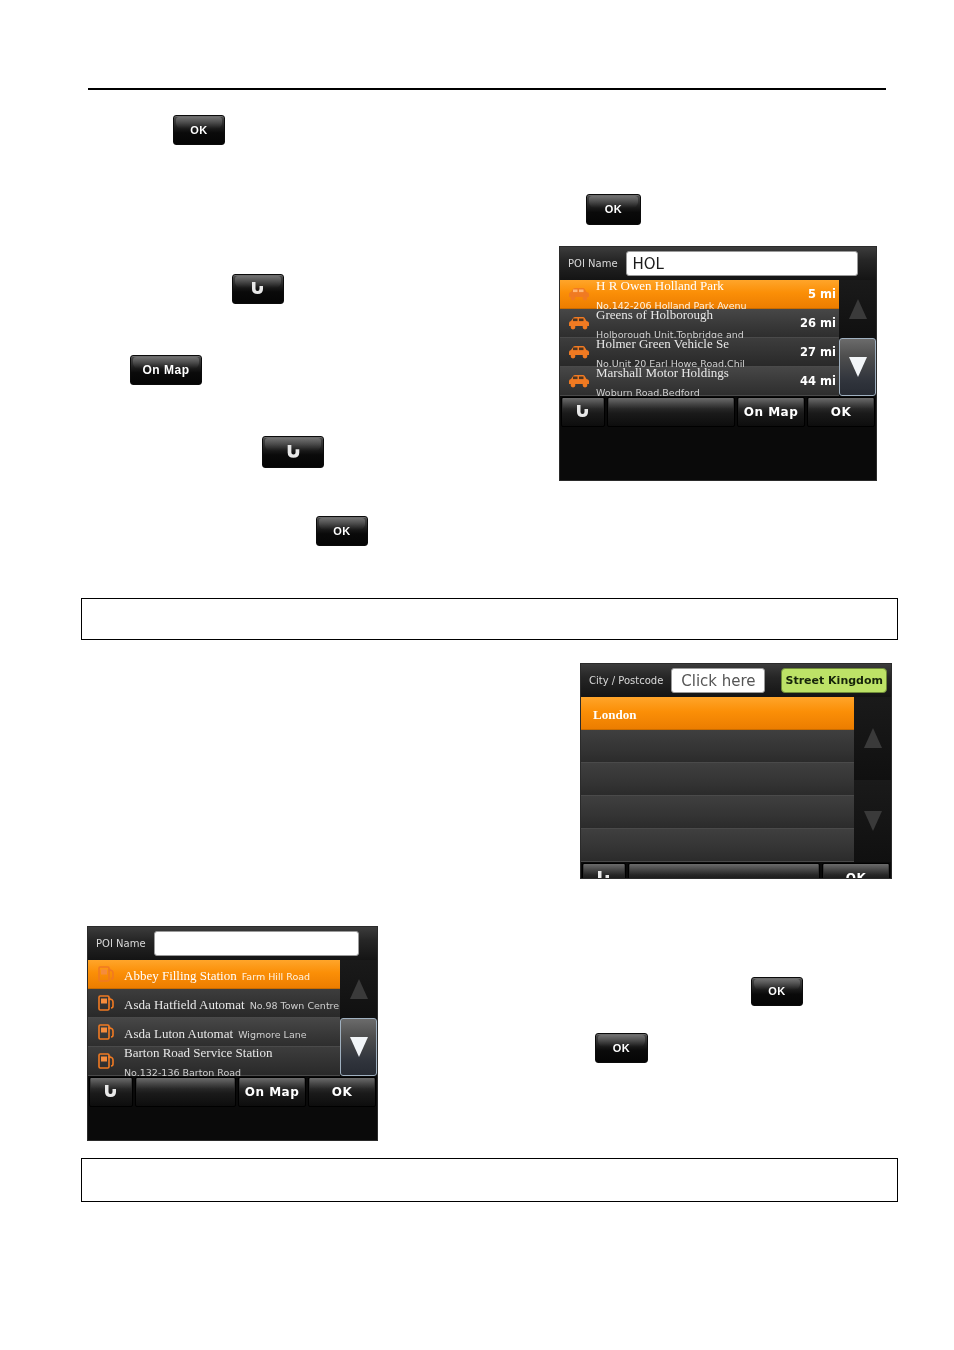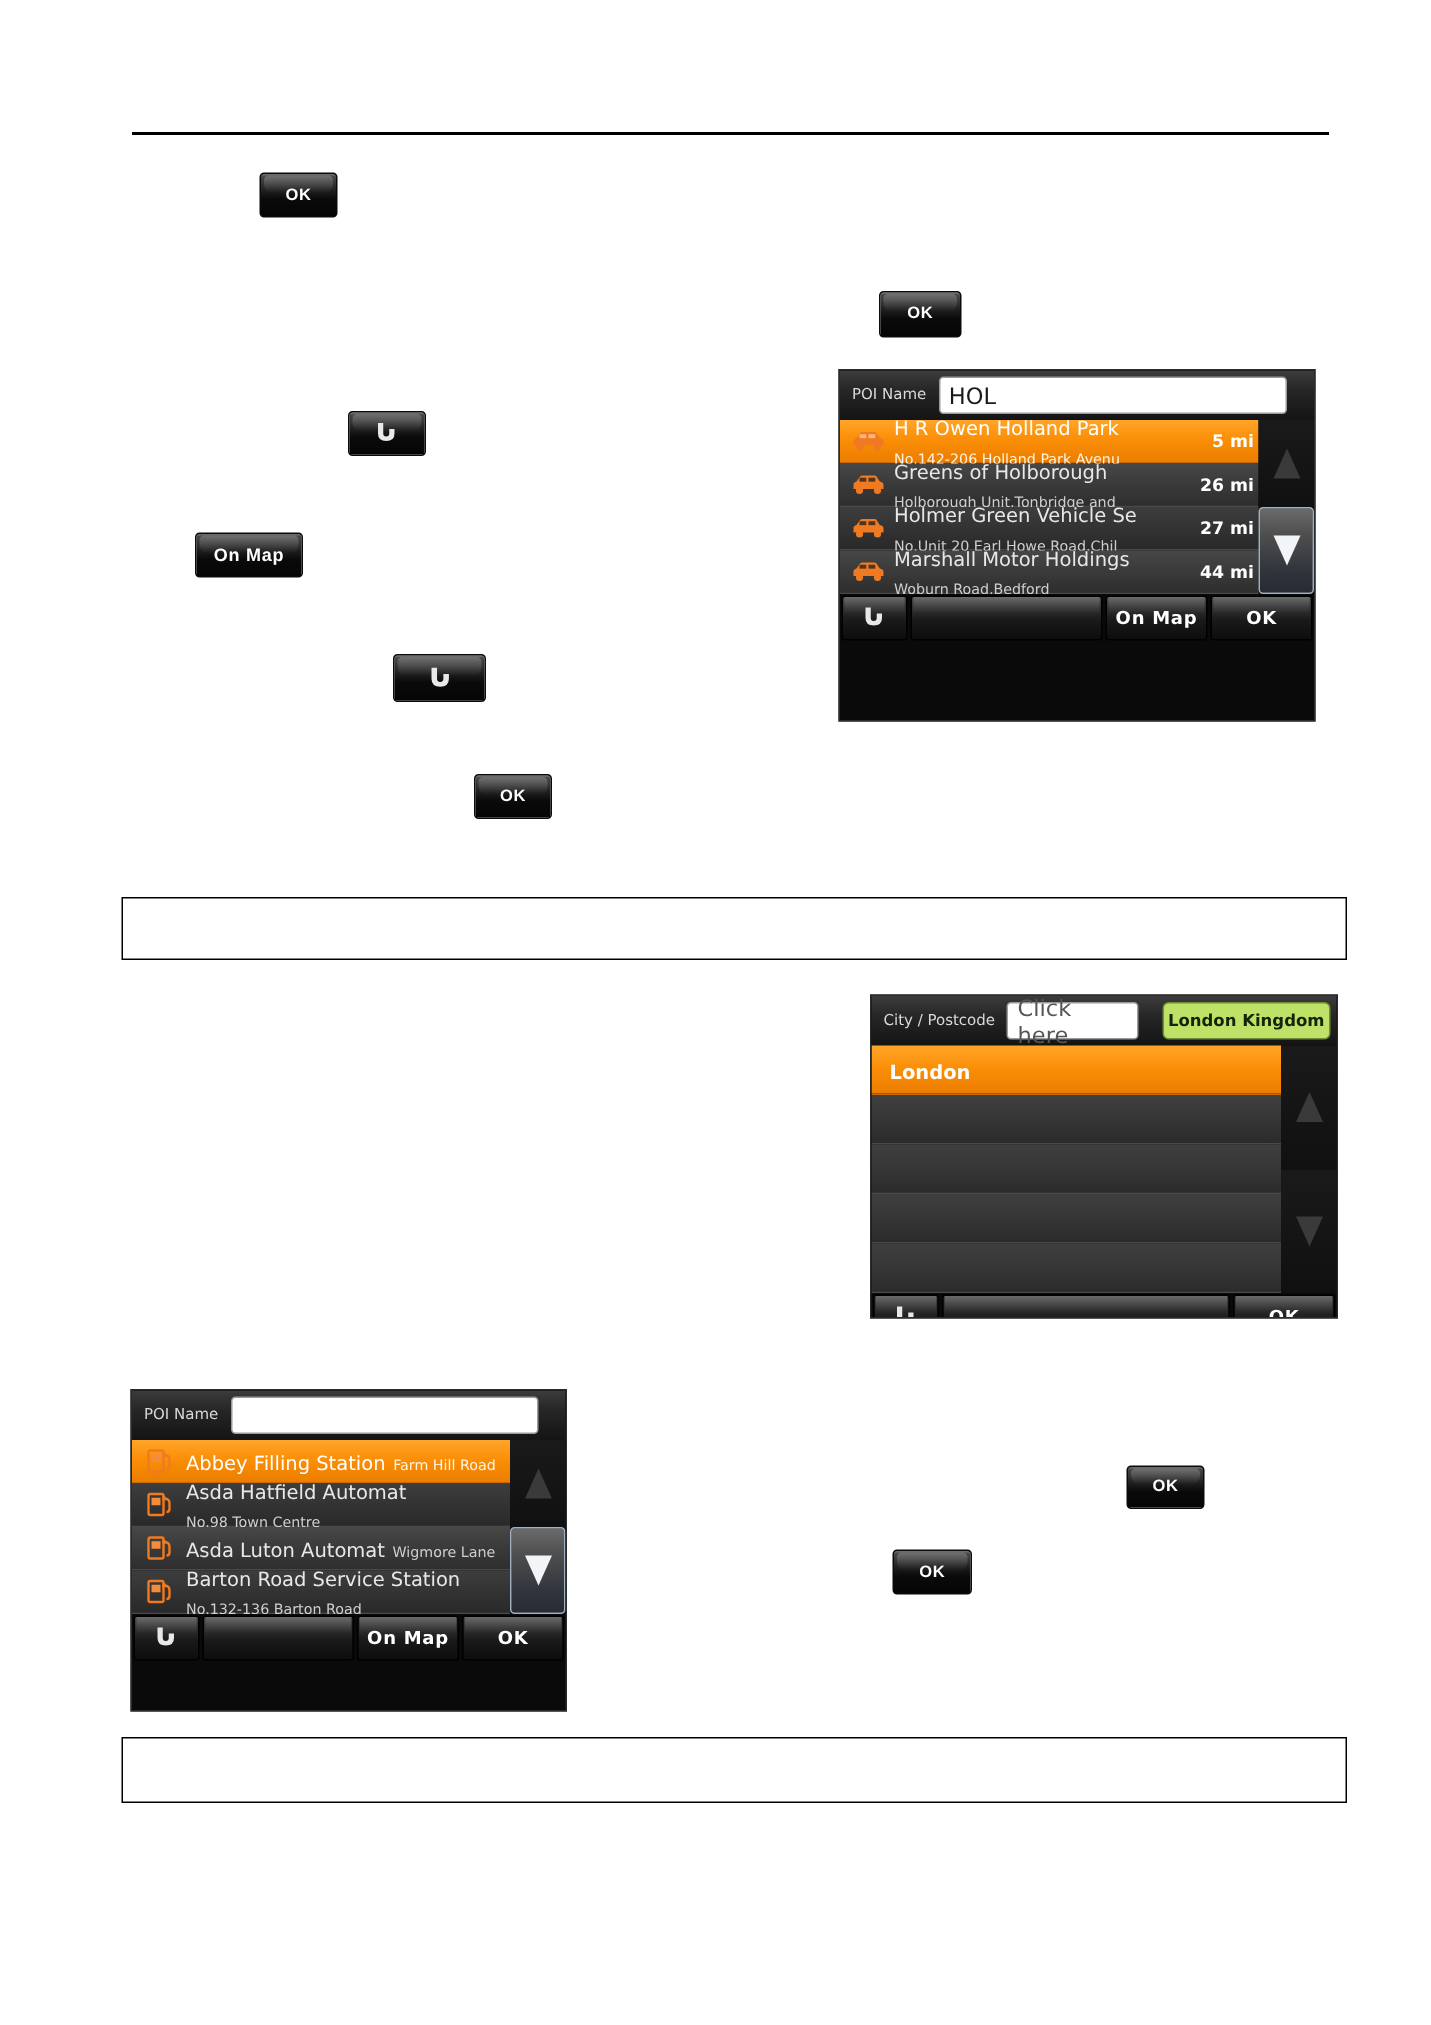--- a/index.html
+++ b/index.html
@@ -105,20 +105,21 @@
   .row.empty{background:linear-gradient(to bottom,#3f3f3f 0%,#343434 60%,#2b2b2b 100%);}
   .row.sel{
     background:linear-gradient(to bottom,#ffa52a 0%,#fb8f07 45%,#ec7d00 100%);
     border-bottom:1px solid #c96b00;
   }
   .row-icon{flex:0 0 auto;width:30px;height:24px;display:flex;align-items:center;justify-content:center;}
   .row-text{flex:1 1 auto;min-width:0;overflow:hidden;padding-left:2px;}
   .row-name{
     color:#e8e8e8;font-size:13px;line-height:14px;white-space:nowrap;
     overflow:hidden;
+    font-family:Liberation Serif, serif;
   }
   .row.sel .row-name{color:#ffffff;}
   .row-sub{
     color:#cfcfcf;font-size:9.5px;line-height:11px;white-space:nowrap;overflow:hidden;
   }
   .row.sel .row-sub{color:#fff3e0;}
   .row-dist{
     flex:0 0 auto;color:#ffffff;font-size:11.5px;font-weight:bold;
     padding:0 3px 0 1px;white-space:nowrap;text-align:center;
   }
@@ -341,21 +342,21 @@
     </div>
   </div>
 
   <div class="device" id="device-city">
     <div class="dev-header">
       <span class="h-label">City / Postcode</span>
       <div class="dev-field centered">
         <span>Click here</span>
       </div>
       <div class="country-badge">
-        <span>London Kingdom</span>
+        <span>Street Kingdom</span>
       </div>
     </div>
     <div class="dev-body">
       <div class="dev-list">
         <div class="row city sel">
           <span class="row-text">
             <span class="row-name">London</span>
           </span>
         </div>
         <div class="row city empty">

